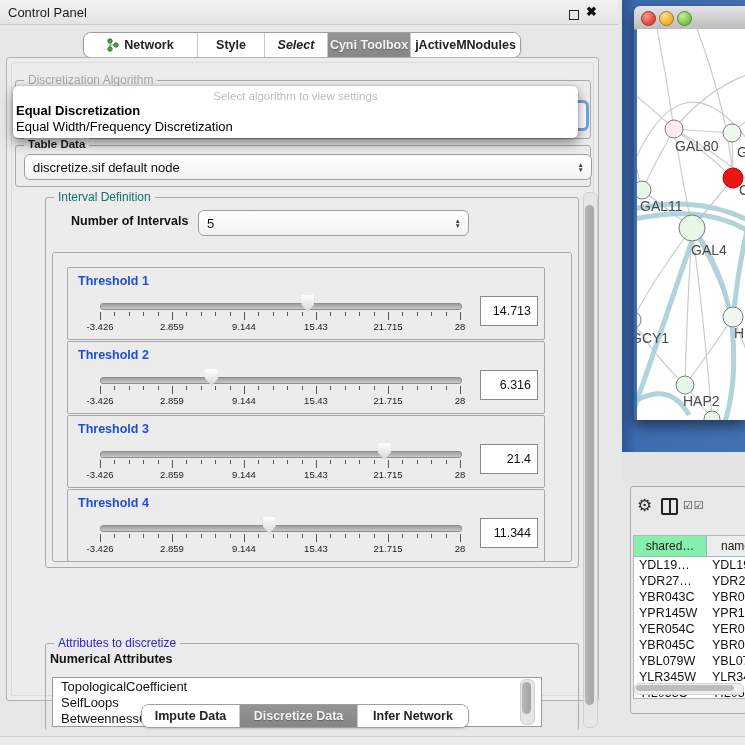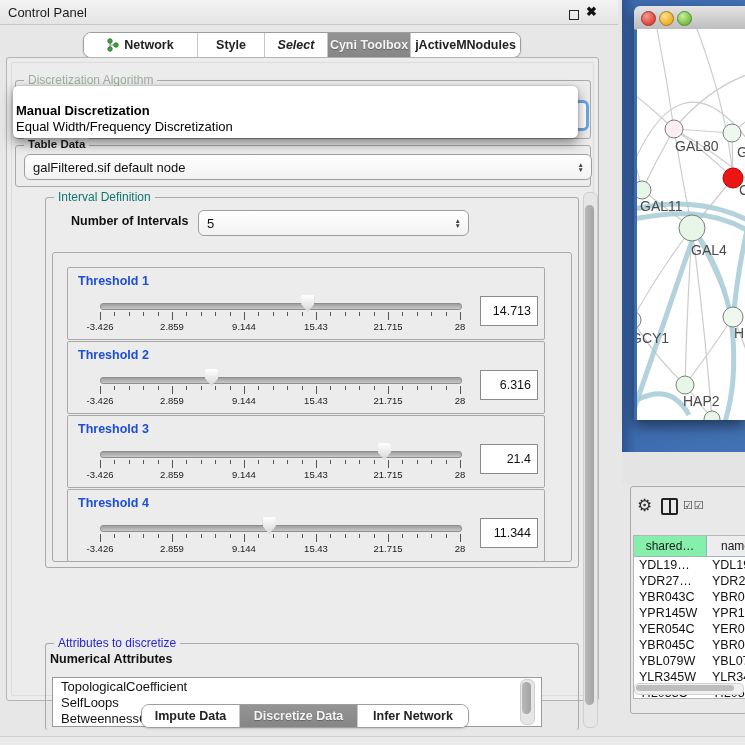--- a/index.html
+++ b/index.html
@@ -111,21 +111,21 @@
   <div class="abs contentbox">
     <div class="abs innerbox"></div>
 
     <div class="abs group" style="left:8px;top:22px;width:574px;height:57px;">
       <div class="gtitle" id="alg-title" style="color: rgb(159, 174, 159);">Discretization Algorithm</div>
     </div>
 
     <div class="abs group" style="left:8px;top:87px;width:574px;height:40px;">
       <div class="gtitle" style="color:#1a1a1a;font-weight:bold;font-size:11.5px;">Table Data</div>
       <div class="combo" style="position:absolute;left:8px;top:8px;width:558px;height:24px;">
-        <span>galFiltered.sif default node</span>
+        <span>discretize.sif default node</span>
         <span class="stepper">
             <span>▲</span>
             <span>▼</span>
           </span>
       </div>
     </div>
 
     <div class="abs" style="left:8px;top:130px;width:584px;height:542px;">
 
       <div class="abs group" style="left:30px;top:9px;width:532px;height:369px;">
@@ -312,21 +312,22 @@
       <div class="abs vscroll" style="left:568px;top:4px;width:13px;height:534px;">
         <div class="vthumb" style="top:12px;height:500px;"></div>
       </div>
 
     </div>
 
   </div>
 
   <div class="abs focus-ring"></div>
   <div class="abs popup">
-    <div class="opt" style="top:17px;font-weight:bold;">Manual Discretization</div>
+    <div class="hint">Select algorithm to view settings</div>
+    <div class="opt" style="top:17px;font-weight:bold;">Equal Discretization</div>
     <div class="opt" style="top:33px;">Equal Width/Frequency Discretization</div>
   </div>
 
   <div class="abs tabgroup" id="bottom-tabs" style="left:141px;top:704px;height:22px;">
       <div class="tab" style="width: 97px;">
         <span>Impute Data</span>
       </div>
       <div class="tab sel" style="width: 117px;">
         <span>Discretize Data</span>
       </div>

